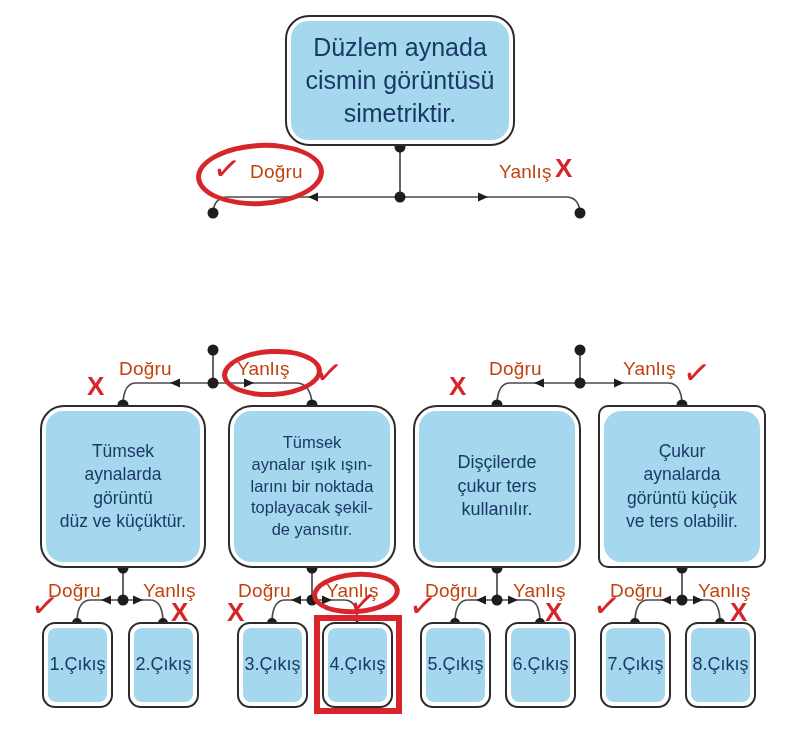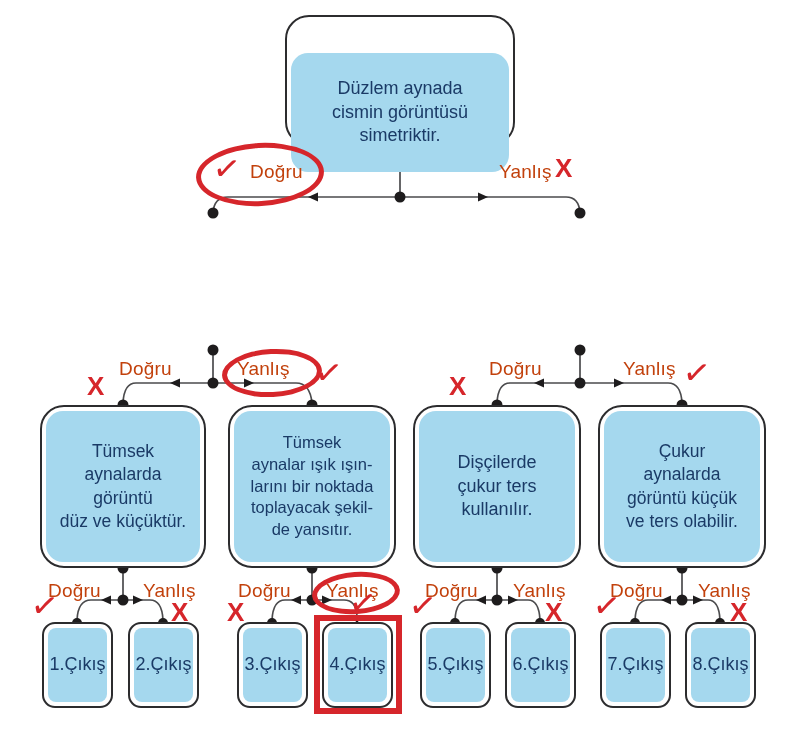--- a/index.html
+++ b/index.html
@@ -113,21 +113,21 @@
       <polygon points="332,600 322,595.5 322,604.5"></polygon>
       <polygon points="476,600 486,595.5 486,604.5"></polygon>
       <polygon points="518,600 508,595.5 508,604.5"></polygon>
       <polygon points="661,600 671,595.5 671,604.5"></polygon>
       <polygon points="703,600 693,595.5 693,604.5"></polygon>
       <polygon points="357,624 352.5,615 361.5,615"></polygon>
     </g>
   </svg>
 
   <div class="node" style="left:285px;top:15px;width:230px;height:131px;">
-    <div class="node-inner" style="font-size:18px;margin-top:32px;">Düzlem aynada
+    <div class="node-inner" style="font-size:25px;">Düzlem aynada
 cismin görüntüsü
 simetriktir.</div>
   </div>
 
 
 
   <div class="node" style="left:40px;top:405px;width:166px;height:163px;">
     <div class="node-inner" style="font-size:17.5px;">Tümsek
 aynalarda
 görüntü
@@ -141,21 +141,21 @@
 toplayacak şekil-
 de yansıtır.</div>
   </div>
 
   <div class="node" style="left:413px;top:405px;width:168px;height:163px;">
     <div class="node-inner" style="font-size:18px;">Dişçilerde
 çukur ters
 kullanılır.</div>
   </div>
 
-  <div class="node" style="left:598px;top:405px;width:168px;height:163px;">
+  <div class="node" style="left:598px;top:405px;width:168px;height:163px;border-radius:10px;">
     <div class="node-inner" style="font-size:17.5px;">Çukur
 aynalarda
 görüntü küçük
 ve ters olabilir.</div>
   </div>
 
   <div class="node exit" style="left:42px;top:622px;width:71px;height:86px;">
     <div class="node-inner"><span>1.</span><br><span>Çıkış</span></div>
   </div>
   <div class="node exit" style="left:128px;top:622px;width:71px;height:86px;">

